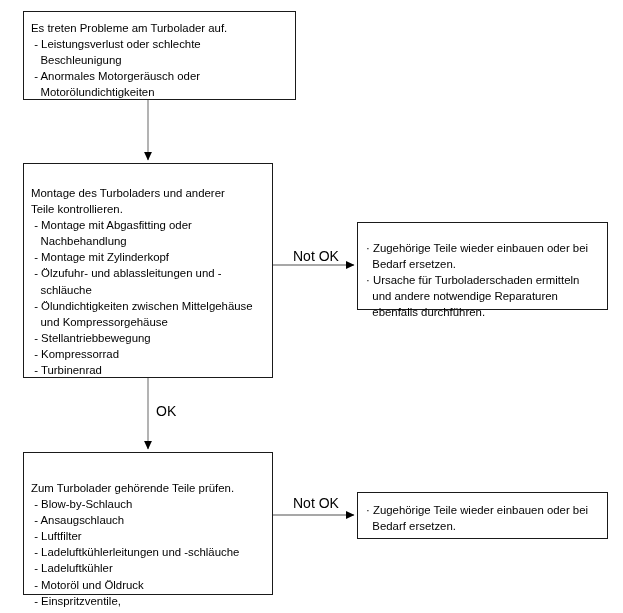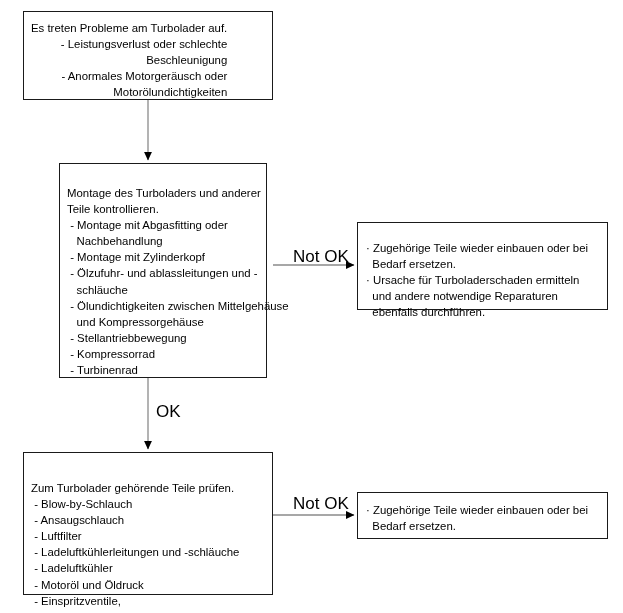--- a/index.html
+++ b/index.html
@@ -34,26 +34,26 @@
 
   .node-text {
     font-size: 11.4px;
     line-height: 16.1px;
     white-space: pre;
     color: #000000;
   }
 
   
   #node-symptom {
-    left: 23px;  top: 11px;  width: 250px; height: 89px; text-align: right;
+    left: 23px;  top: 11px;  width: 273px; height: 89px;
   }
   #node-symptom .node-text { position: absolute; left: 7px; top: 8px; }
 
   #node-inspect-mounting {
-    left: 23px;  top: 163px; width: 208px; height: 215px; margin-left: 36px;
+    left: 23px;  top: 163px; width: 250px; height: 215px;
   }
   #node-inspect-mounting .node-text { position: absolute; left: 7px; top: 21px; }
 
   #node-inspect-parts {
     left: 23px;  top: 452px; width: 250px; height: 143px;
   }
   #node-inspect-parts .node-text { position: absolute; left: 7px; top: 27px; }
 
   #node-action-mounting {
     left: 357px; top: 222px; width: 251px; height: 88px;
@@ -61,21 +61,21 @@
   #node-action-mounting .node-text { position: absolute; left: 8px; top: 17px; }
 
   #node-action-parts {
     left: 357px; top: 492px; width: 251px; height: 47px;
   }
   #node-action-parts .node-text { position: absolute; left: 8px; top: 9px; }
 
   
   .edge-label {
     position: absolute;
-    font-size: 17px;
+    font-size: 14px;
     line-height: 13px;
     color: #000000;
     white-space: nowrap;
     z-index: 3;
     background: transparent;
   }
   #label-not-ok-1 { left: 293px; top: 250px; }
   #label-ok-1     { left: 156px; top: 405px; }
   #label-not-ok-2 { left: 293px; top: 497px; }
 

